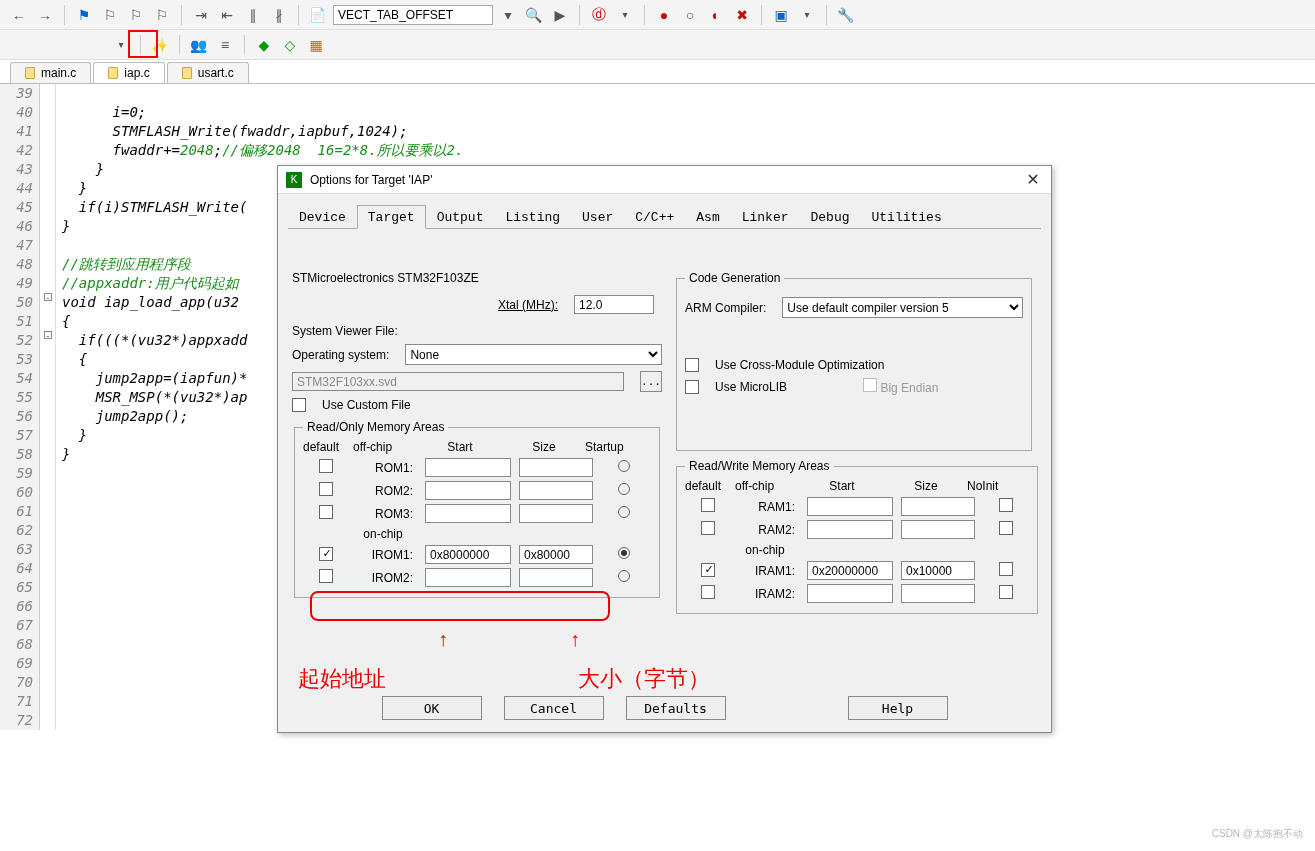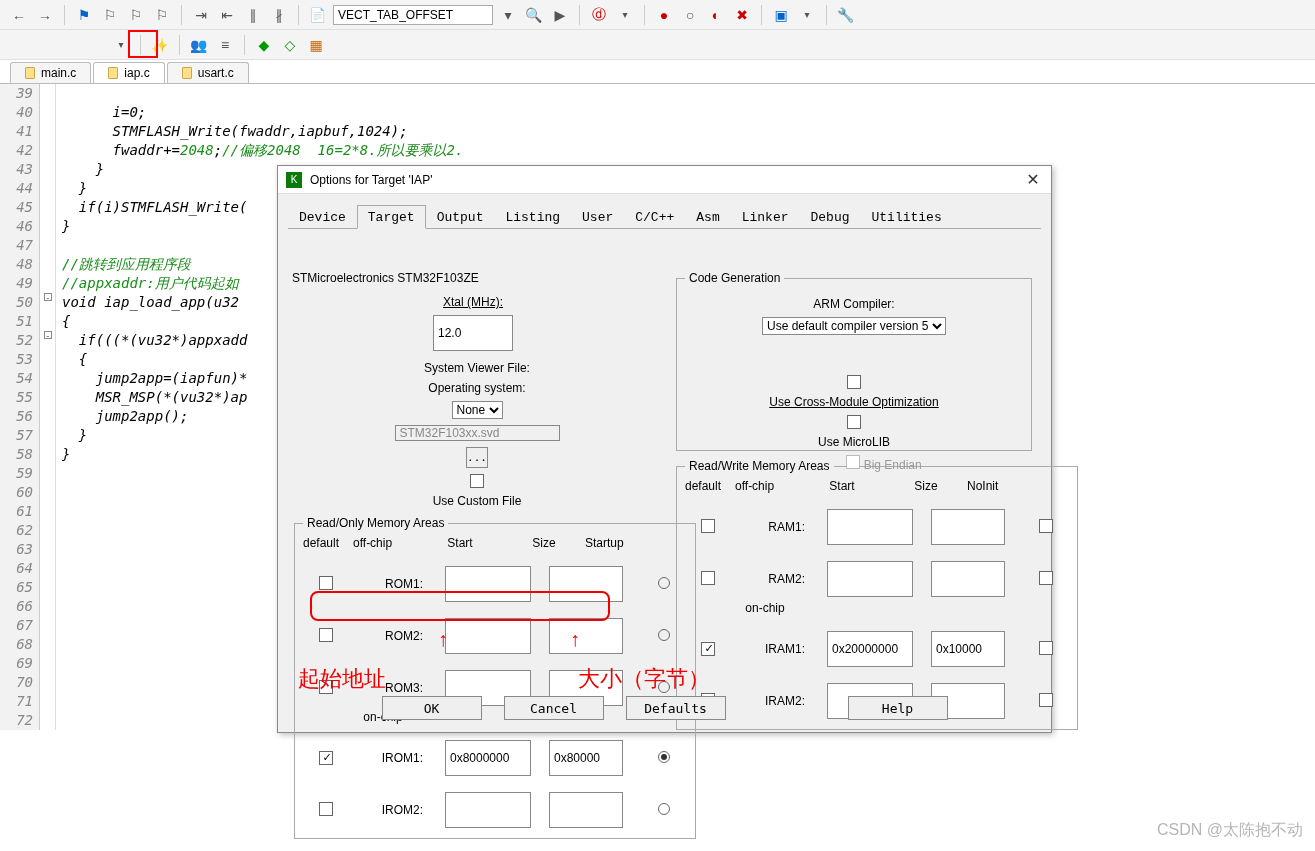--- a/index.html
+++ b/index.html
@@ -34,39 +34,39 @@
   .titlebar .ticon-sq { width:16px; height:16px; background:#0a7a0a; margin-right:8px; color:#fff; font-size:10px; display:flex; align-items:center; justify-content:center; }
   .titlebar .close { margin-left:auto; font-size:16px; color:#333; width:20px; text-align:center; }
   .tab-strip { display:flex; gap:0; margin:10px 10px 0 10px; border-bottom:1px solid #aaa; font-family:"Consolas","Courier New",monospace; font-size:13px; }
   .dlg-tab { padding:4px 10px 3px 10px; border:1px solid transparent; position:relative; top:1px; }
   .dlg-tab.sel { border:1px solid #aaa; border-bottom:1px solid #f0f0f0; background:#f0f0f0; }
   .dlg-body { padding:10px 14px; position:relative; }
   .leftcol { position:absolute; left:14px; top:42px; width:370px; }
   .rightcol { position:absolute; left:396px; top:42px; width:360px; }
   fieldset { border:1px solid #aaa; padding:6px 8px 10px 8px; margin-top:8px; font-size:12px; }
   legend { padding:0 4px; }
-  input[type="text"] { height:36px; border:1px solid #888; background:#fff; font-size:12px; padding:0 4px; }
+  input[type="text"] { height:19px; border:1px solid #888; background:#fff; font-size:12px; padding:0 4px; }
   input[type="text"][disabled] { background:#f0f0f0; color:#888; }
   select { height:21px; border:1px solid #888; background:#fff; font-size:12px; }
-  .row { display:flex; align-items:center; gap:6px; margin-top:6px;flex-direction:column; }
+  .row { display:flex; align-items:center; gap:16px; margin-top:6px; }
   .mem-hdr { display:grid; grid-template-columns:46px 60px 86px 74px 46px; gap:4px; font-size:12px; }
-  .mem-row { display:grid; grid-template-columns:46px 60px 86px 74px 46px; gap:18px; align-items:center; margin-top:16px; }
+  .mem-row { display:grid; grid-template-columns:46px 60px 86px 74px 46px; gap:8px; align-items:center; margin-top:4px; }
   .mem-row input[type="text"] { width:100%; }
   .mem-row .lbl { text-align:right; padding-right:4px; font-size:12px; }
   .chk { width:14px; height:14px; border:1px solid #666; background:#fff; display:inline-block; }
   .chk.on::after { content:"✓"; font-size:11px; position:relative; top:-2px; left:1px; }
   .radio { width:12px; height:12px; border:1px solid #666; border-radius:50%; display:inline-block; }
   .radio.on::after { content:""; display:block; width:6px; height:6px; background:#333; border-radius:50%; margin:2px; }
   .btns { position:absolute; bottom:12px; left:0; right:0; display:flex; justify-content:center; gap:22px; }
   .btn { width:100px; height:24px; border:1px solid #888; background:#efefef; font-family:"Consolas",monospace; font-size:13px; display:flex; align-items:center; justify-content:center; }
   .greyed { color:#9a9a9a; }
   .red-annot { position:absolute; color:#e00; font-family:"SimSun","Songti SC",serif; font-size:22px; z-index:5; }
   .red-arrow { position:absolute; font-size:20px; color:#e00; z-index:5; }
   .red-rect { position:absolute; border:2px solid #e00; border-radius:8px; z-index:5; }
-  .watermark { position:absolute; right:12px; bottom:10px; color:rgba(120,120,120,.55); font-size:16px; }
+  .watermark { position:absolute; right:12px; bottom:10px; color:rgba(120,120,120,.55); font-size:10px; }
 </style>
 </head>
 <body>
 
 <div class="toolbar-row">
   <span class="ticon">←</span>
   <span class="ticon">→</span>
   <span class="sep"></span>
   <span class="ticon blue">⚑</span>
   <span class="ticon">⚐</span>
@@ -257,21 +257,21 @@
       </fieldset>
     </div>
 
     <div class="rightcol">
       <fieldset style="margin-top:0; height:180px;">
         <legend>Code Generation</legend>
         <div class="row">
             <span>ARM Compiler:</span>
           <select style="flex:1"><option>Use default compiler version 5</option></select>
         </div>
-        <div class="row" style="margin-top:40px;text-decoration:underline;">
+        <div class="row" style="margin-top:40px;">
             <span class="chk"></span> 
             <span>Use Cross-Module Optimization</span>
           </div>
         <div class="row">
             <span class="chk"></span> 
             <span>Use MicroLIB</span>
           <span style="margin-left:60px" class="greyed"><span class="chk" style="border-color:#bbb"></span> <span>Big Endian</span></span>
         </div>
       </fieldset>
 

